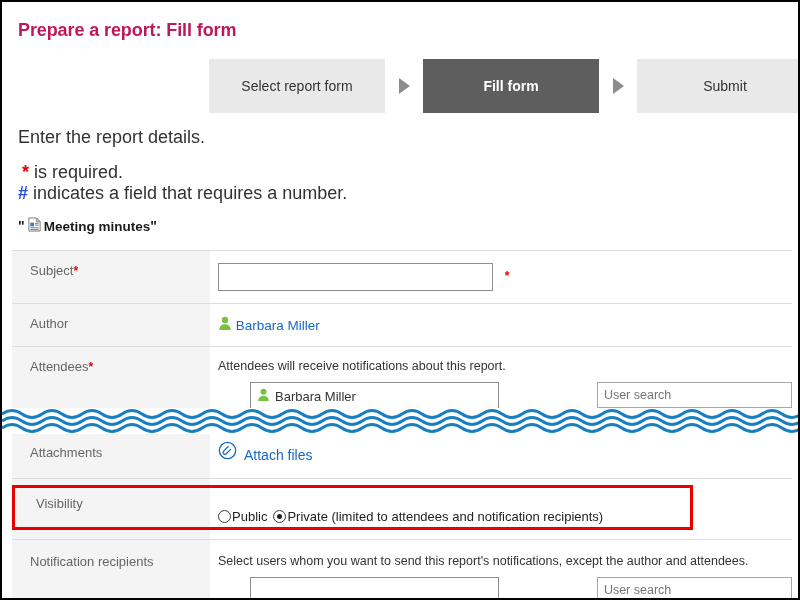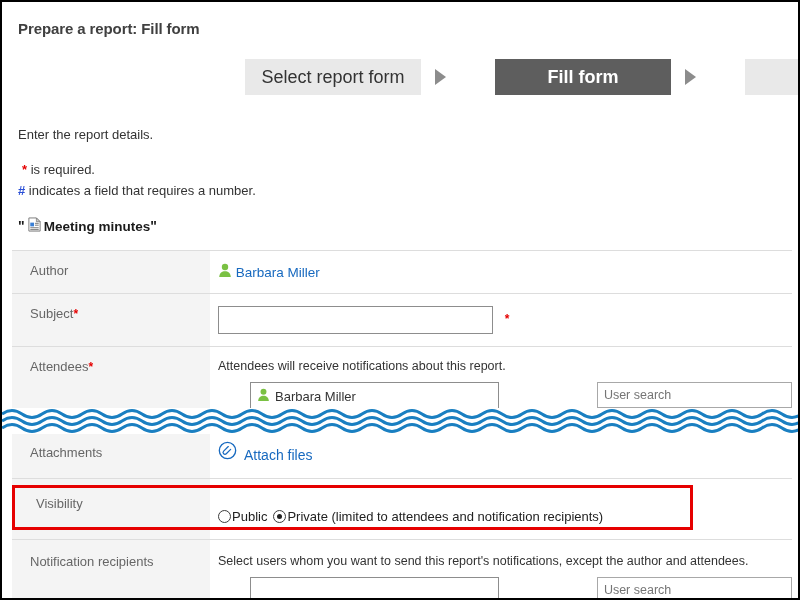--- a/index.html
+++ b/index.html
@@ -14,62 +14,61 @@
     width: 800px; height: 600px;
     border: 2px solid #000000;
     background: #ffffff;
     overflow: hidden;
   }
 
   
   .page-title {
     position: absolute;
     left: 16px; top: 18px;
-    font-size: 15px;
+    font-size: 18px;
     font-weight: bold;
-    color: #404040;
+    color: #be185d;
     letter-spacing: -0.1px;
   }
 
   
   .steps {
     position: absolute;
     left: 207px; top: 57px;
     display: flex;
     align-items: center;
   }
   .step {
-    height: 36px;
+    height: 54px;
     min-width: 176px;
     display: flex;
     align-items: center;
     justify-content: center;
-    font-size: 18px;
+    font-size: 14px;
     color: #333333;
     background: #e9e9e9;
     padding: 0 14px;
-    margin-left: 36px;
   }
   .step.current {
     background: #5e5e5e;
     color: #ffffff;
     font-weight: bold;
   }
   .step-arrow {
     width: 38px;
     display: flex;
     align-items: center;
     justify-content: center;
   }
   .step-arrow svg { display: block; }
 
   
   .instr {
     position: absolute;
-    font-size: 13px;
+    font-size: 18px;
     color: #333333;
     white-space: nowrap;
   }
   .instr-enter  { left: 16px; top: 125px; }
   .instr-req    { left: 20px; top: 160px; }
   .instr-num    { left: 16px; top: 181px; }
   .mark-star { color: #e50000; font-weight: bold; }
   .mark-hash { color: #2a4fd6; font-weight: bold; }
 
   .form-name {
@@ -249,39 +248,39 @@
       </svg>
     </span>
     <span class="nm">Meeting minutes</span>
     <span class="q">"</span>
   </div>
 
   <table class="ftable" style="top: 248px;">
     <tbody>
         <tr>
       <td class="lbl">
+        <span>Subject</span><span class="req-star">*</span>
+      </td>
+      <td class="val">
+        <input class="text-input" type="text" placeholder="" style="">
+        <span class="star-after">*</span>
+      </td>
+    </tr>
+    <tr>
+      <td class="lbl">
         <span>Author</span>
       </td>
       <td class="val">
         <span class="green-person">
           <svg width="14" height="15" viewBox="0 0 14 15">
             <circle cx="7" cy="4" r="3.2" fill="#7ac143"></circle>
             <path d="M1.2 14 C1.6 9.6 4 8.2 7 8.2 C10 8.2 12.4 9.6 12.8 14 Z" fill="#7ac143"></path>
           </svg>
         </span>
         <a class="user-link" href="#">Barbara Miller</a>
-      </td>
-    </tr>
-    <tr>
-      <td class="lbl">
-        <span>Subject</span><span class="req-star">*</span>
-      </td>
-      <td class="val">
-        <input class="text-input" type="text" placeholder="" style="">
-        <span class="star-after">*</span>
       </td>
     </tr>
     <tr>
       <td class="lbl" style="padding-bottom:60px;">
         <span>Attendees</span><span class="req-star">*</span>
       </td>
       <td class="val" style="padding-bottom:60px;">
         <div class="hint">Attendees will receive notifications about this report.</div>
         <div style="display:flex; align-items:flex-start; gap:98px; margin-top:9px;">
           <div class="listbox" style="margin-left:32px;">

